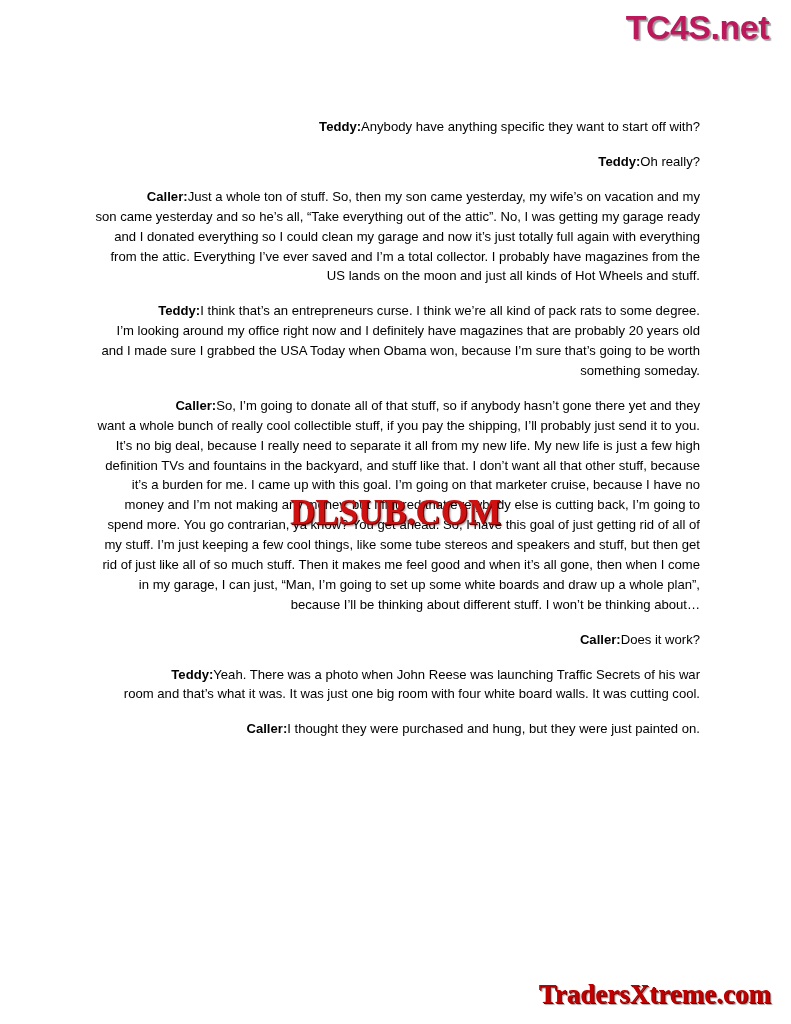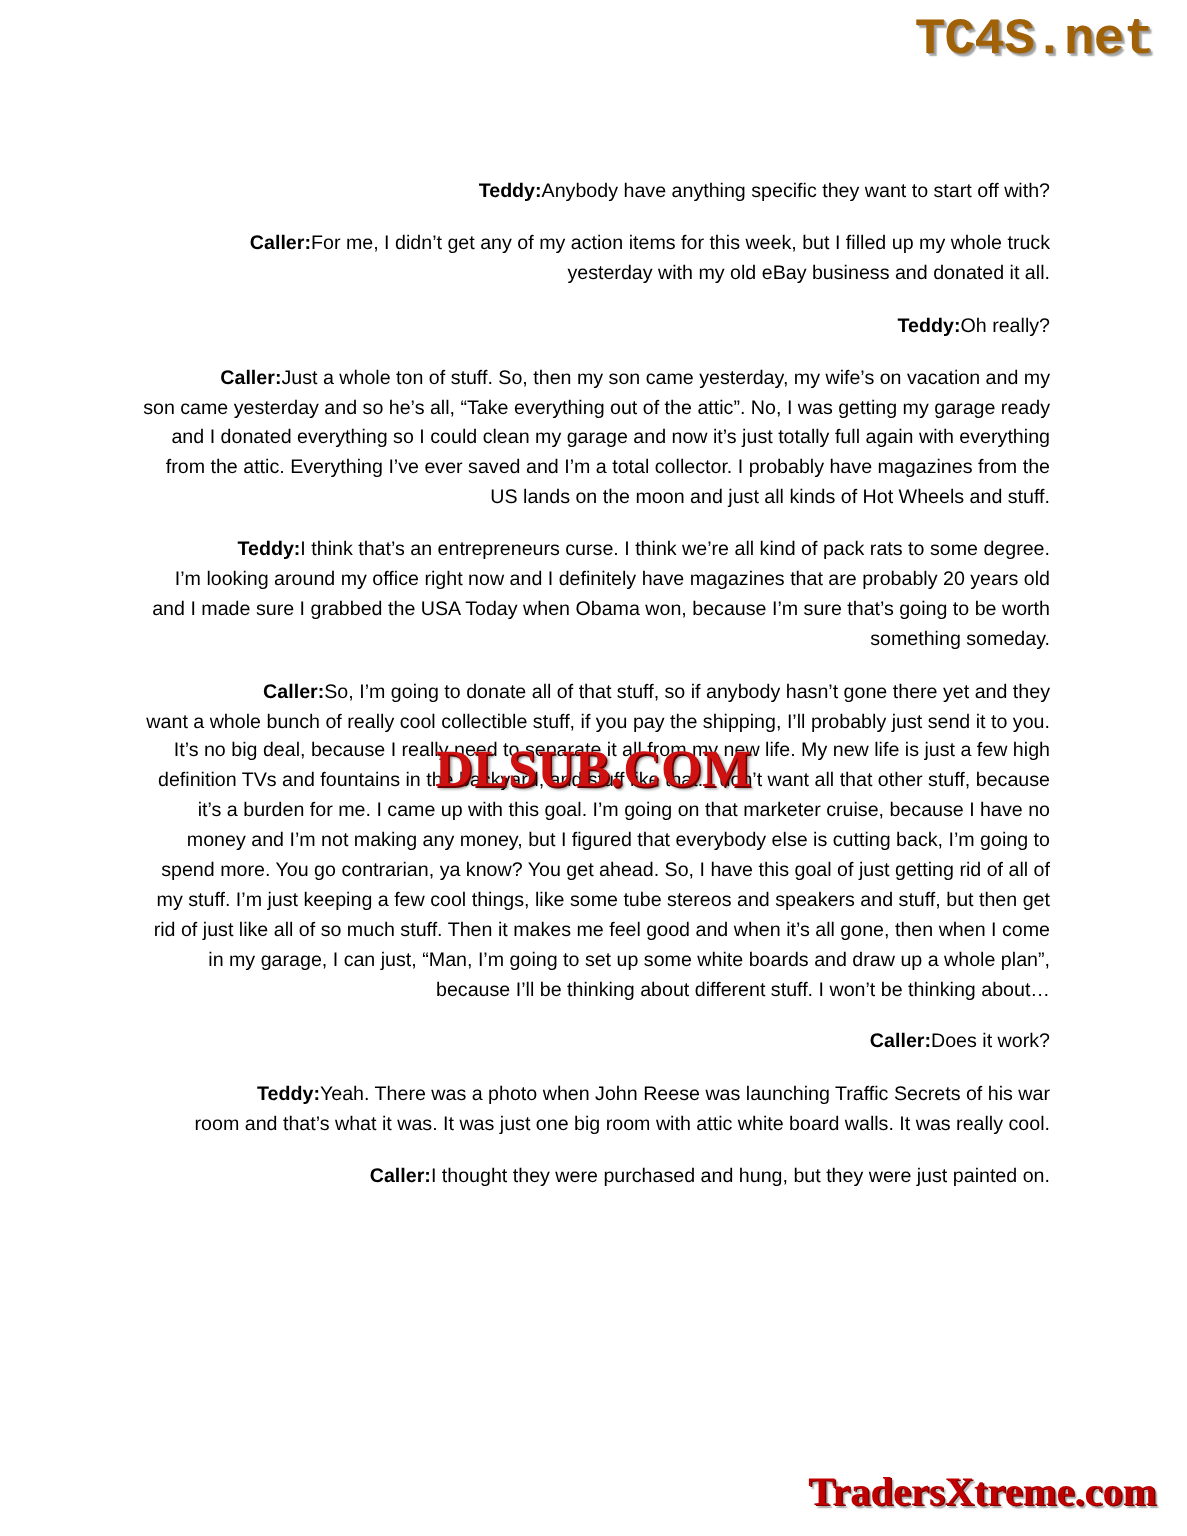--- a/index.html
+++ b/index.html
@@ -19,25 +19,25 @@
     position: absolute;
     inset: 0;
     background: #ffffff;
   }
 
   
   .header-brand {
     position: absolute;
     top: 8px;
     right: 22px;
-    font-family: Liberation Mono, monospace;
+    font-family: Liberation Sans, sans-serif;
     font-weight: bold;
     font-size: 34px;
     letter-spacing: -0.5px;
-    color: #a16207;
+    color: #be185d;
     text-shadow:
       1px 1px 0 #9a9a9a,
       2px 2px 1px rgba(0,0,0,0.35);
     white-space: nowrap;
   }
 
   
   .footer-brand {
     position: absolute;
     bottom: 14px;
@@ -104,23 +104,20 @@
 <div class="page">
 
   <div class="header-brand">TC4S.net</div>
 
   <div class="transcript">
 
     <p class="turn">
       <span class="speaker">Teddy:</span><span class="utterance">Anybody have anything specific they want to start off with?</span>
     </p>
 
-    <p class="turn">
-      <span class="speaker">Caller:</span><span class="utterance">For me, I didn’t get any of my action items for this week, but I filled up my whole truck yesterday with my old eBay business and donated it all.</span>
-    </p>
 
     <p class="turn">
       <span class="speaker">Teddy:</span><span class="utterance">Oh really?</span>
     </p>
 
     <p class="turn">
       <span class="speaker">Caller:</span><span class="utterance">Just a whole ton of stuff.  So, then my son came yesterday, my wife’s on vacation and my son came yesterday and so he’s all, “Take everything out of the attic”.  No, I was getting my garage ready and I donated everything so I could clean my garage and now it’s just totally full again with everything from the attic.  Everything I’ve ever saved and I’m a total collector.  I probably have magazines from the US lands on the moon and just all kinds of Hot Wheels and stuff.</span>
     </p>
 
     <p class="turn">
@@ -130,21 +127,21 @@
     <p class="turn">
       <span class="speaker">Caller:</span><span class="utterance">So, I’m going to donate all of that stuff, so if anybody hasn’t gone there yet and they want a whole bunch of really cool collectible stuff, if you pay the shipping, I’ll probably just send it to you.  It’s no big deal, because I really need to separate it all from my new life.  My new life is just a few high definition TVs and fountains in the backyard, and stuff like that.  I don’t want all that other stuff, because it’s a burden for me.  I came up with this goal.  I’m going on that marketer cruise, because I have no money and I’m not making any money, but I figured that everybody else is cutting back, I’m going to spend more.  You go contrarian, ya know?  You get ahead.  So, I have this goal of just getting rid of all of my stuff.  I’m just keeping a few cool things, like some tube stereos and speakers and stuff, but then get rid of just like all of so much stuff.  Then it makes me feel good and when it’s all gone, then when I come in my garage, I can just, “Man, I’m going to set up some white boards and draw up a whole plan”, because I’ll be thinking about different stuff.  I won’t be thinking about…</span>
     </p>
 
 
     <p class="turn">
       <span class="speaker">Caller:</span><span class="utterance">Does it work?</span>
     </p>
 
     <p class="turn">
-      <span class="speaker">Teddy:</span><span class="utterance">Yeah.  There was a photo when John Reese was launching Traffic Secrets of his war room and that’s what it was.  It was just one big room with attic white board walls.  It was really cool.</span>
+      <span class="speaker">Teddy:</span><span class="utterance">Yeah.  There was a photo when John Reese was launching Traffic Secrets of his war room and that’s what it was.  It was just one big room with four white board walls.  It was cutting cool.</span>
     </p>
 
     <p class="turn">
       <span class="speaker">Caller:</span><span class="utterance">I thought they were purchased and hung, but they were just painted on.</span>
     </p>
 
   </div>
 
   <div class="center-watermark">DLSUB.COM</div>
 

